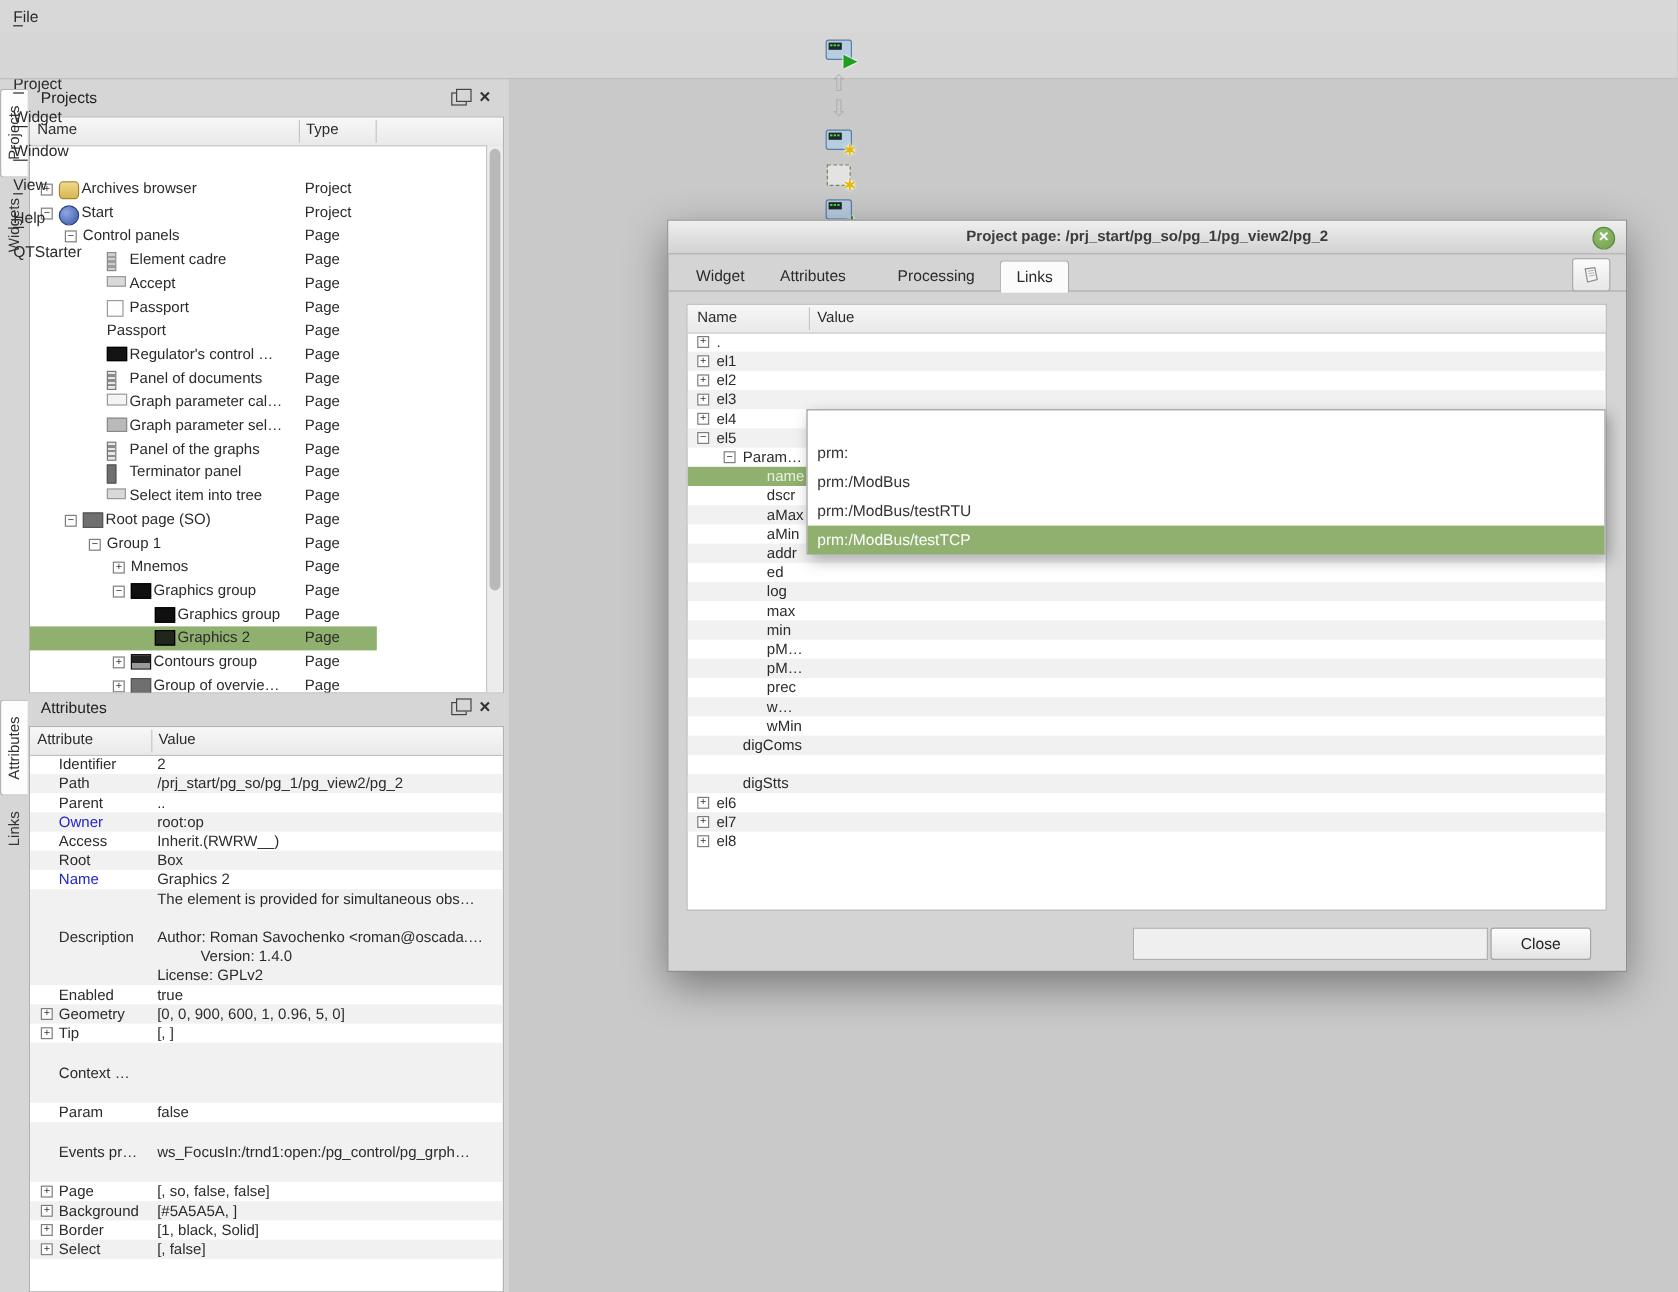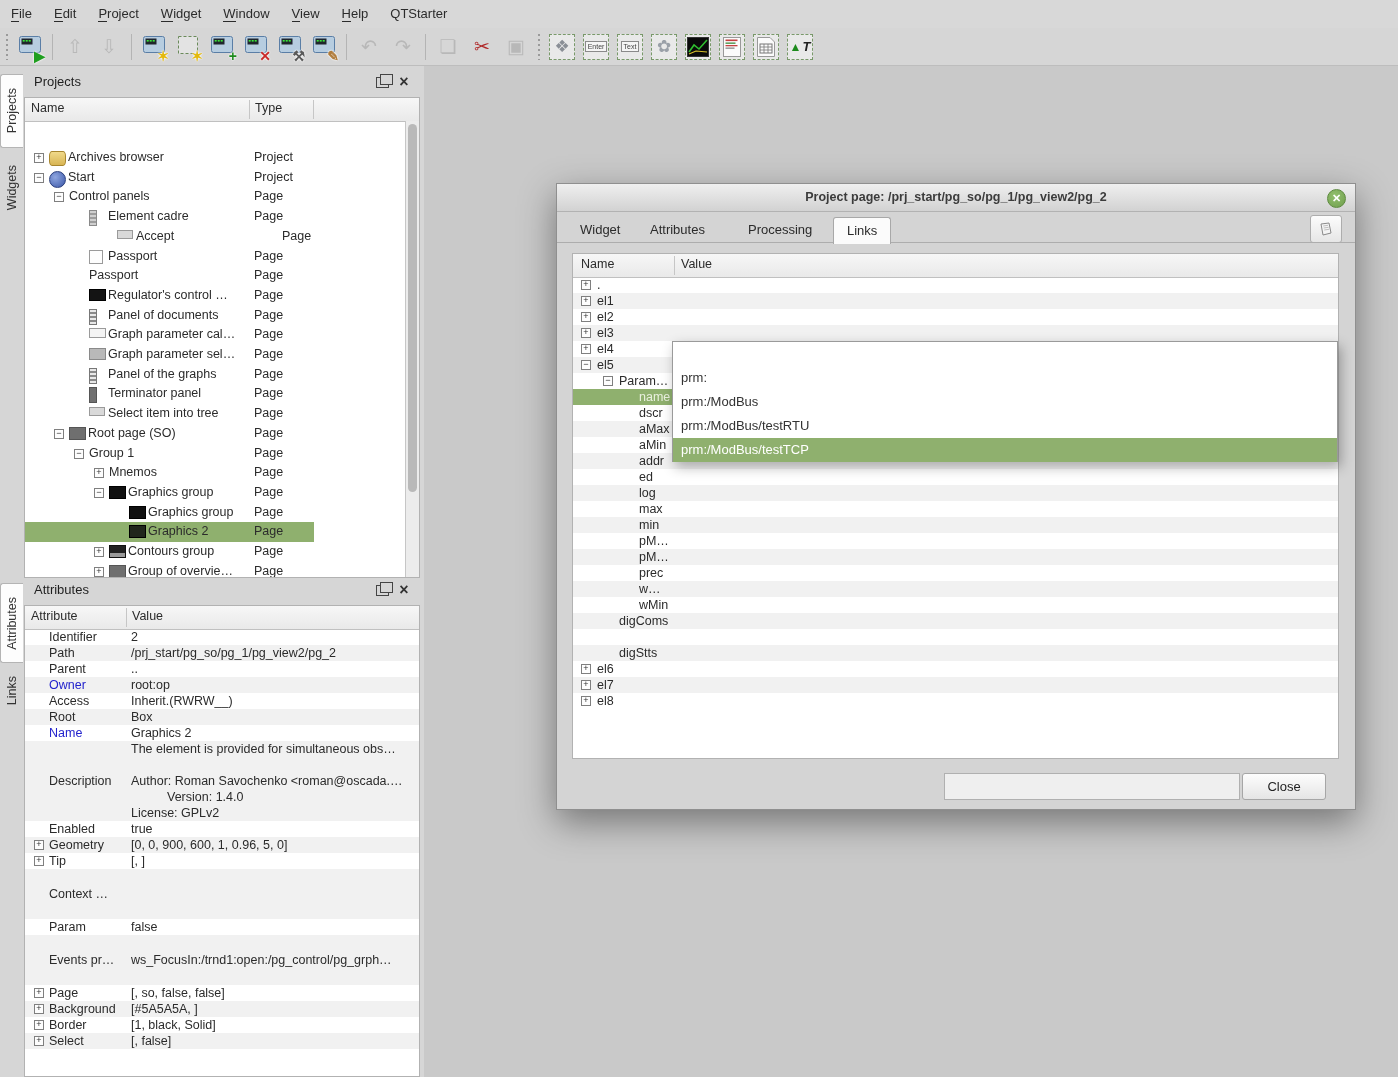--- a/index.html
+++ b/index.html
@@ -1,21 +1,21 @@
 <!DOCTYPE html>
 <html><head>
 <meta charset="utf-8">
 <style>
   html,body{margin:0;padding:0;}
   body{
     width:1398px;height:1077px;position:relative;overflow:hidden;
     font-family:"Liberation Sans",sans-serif;font-size:13px;color:#2b2b2b;
     background:#c9c9c9;-webkit-font-smoothing:antialiased;
   }
-  .abs{position:absolute;}
+  .abs{position:absolute;flex-direction:column;}
   .nowrap{white-space:nowrap;overflow:hidden;}
 
   
   #menubar{left:0;top:0;width:1398px;height:28px;background:#d8d8d8;display:flex;align-items:stretch;z-index:3;}
   .menu-item{padding:0 11px;line-height:28px;cursor:default;}
   .menu-item .mn{border-bottom:1px solid #2b2b2b;}
   #toolbar{left:0;top:28px;width:1398px;height:38px;background:#d6d6d6;border-bottom:1px solid #bdbdbd;
     display:flex;align-items:center;gap:2px;padding:0 2px;box-sizing:border-box;z-index:3;}
   .tb-handle{width:6px;height:26px;margin:0 2px;
     background-image:repeating-linear-gradient(to bottom,#9a9a9a 0 2px,transparent 2px 5px);
@@ -314,21 +314,21 @@
         <div class="trow" style="top: 39.4px; height: 19.7px;">
           <div class="expbox" style="left: 29px; top: 5px;">−</div>
           <div class="rowlabel" style="left: 44px; line-height: 19.7px;">Control panels</div>
           <div class="rowlabel" style="left: 229px; line-height: 19.7px;">Page</div>
         </div>
         <div class="trow" style="top: 59.1px; height: 19.7px;">
           <div class="ticon ti-bar-light" style="left: 64px; top: 3px;"></div>
           <div class="rowlabel" style="left: 83px; line-height: 19.7px;">Element cadre</div>
           <div class="rowlabel" style="left: 229px; line-height: 19.7px;">Page</div>
         </div>
-        <div class="trow" style="top: 78.8px; height: 19.7px; margin-left: 28px;">
+        <div class="trow" style="top: 78.8px; height: 19.7px;">
           <div class="ticon ti-strip" style="left: 64px; top: 3px;"></div>
           <div class="rowlabel" style="left: 83px; line-height: 19.7px;">Accept</div>
           <div class="rowlabel" style="left: 229px; line-height: 19.7px;">Page</div>
         </div>
         <div class="trow" style="top: 98.5px; height: 19.7px;">
           <div class="ticon ti-boxw" style="left: 64px; top: 3px;"></div>
           <div class="rowlabel" style="left: 83px; line-height: 19.7px;">Passport</div>
           <div class="rowlabel" style="left: 229px; line-height: 19.7px;">Page</div>
         </div>
         <div class="trow" style="top: 118.2px; height: 19.7px;">

